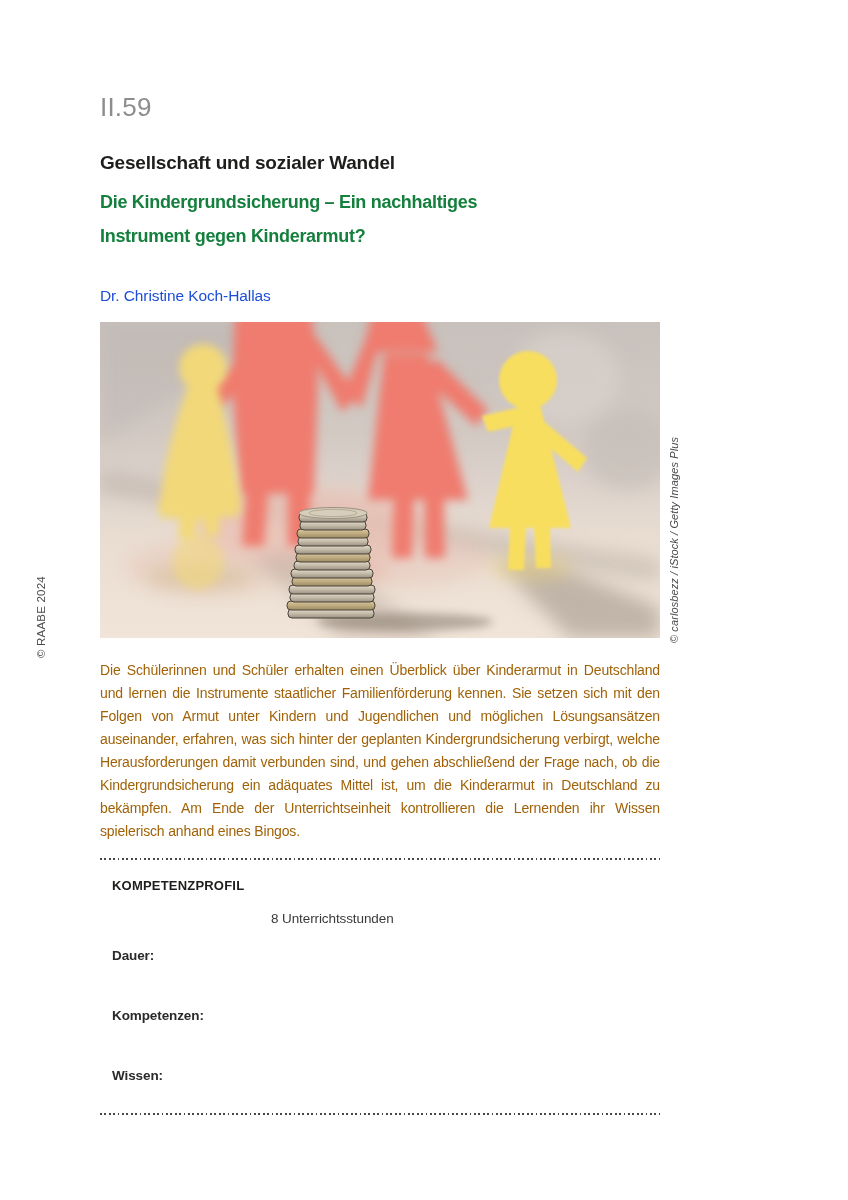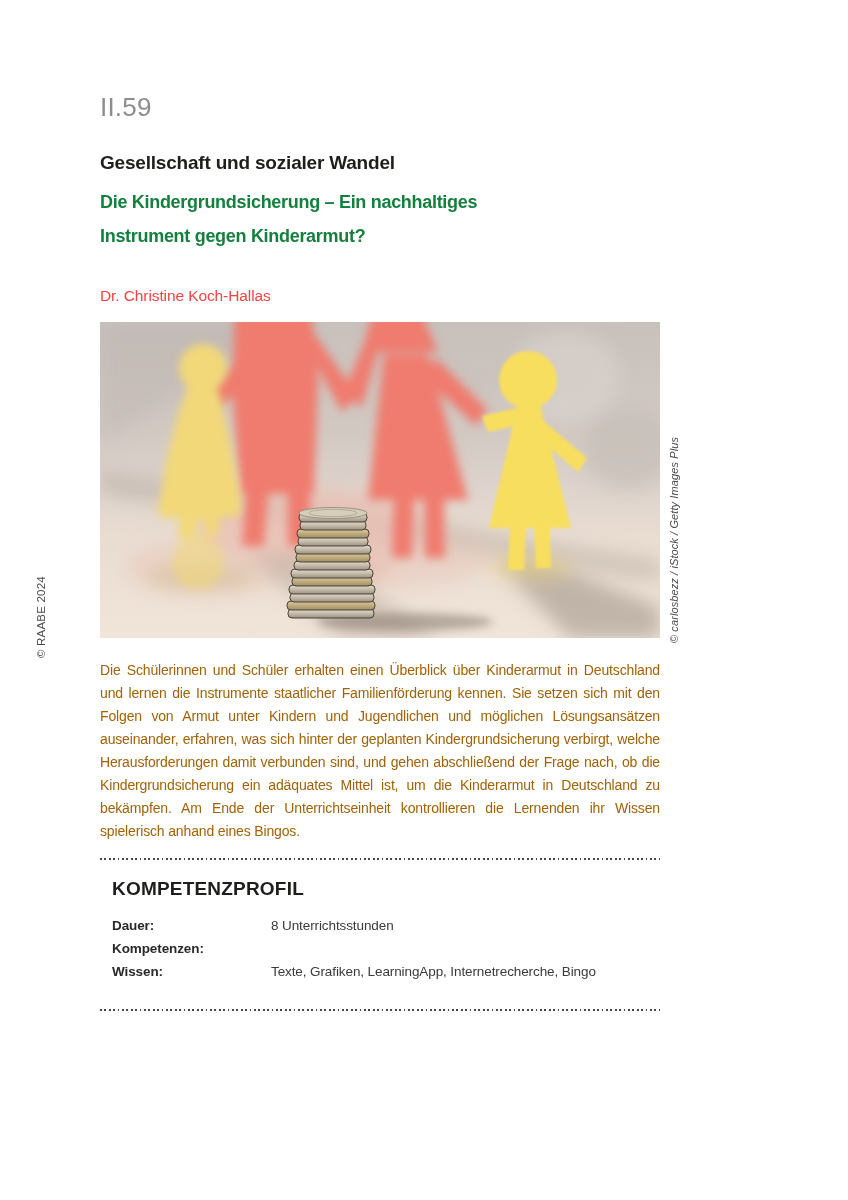--- a/index.html
+++ b/index.html
@@ -15,21 +15,21 @@
   .series-title {
     position:absolute; left:100px; top:152px;
     font-size:19px; font-weight:700; color:#1e1e1c; letter-spacing:-0.2px;
   }
   .doc-title {
     position:absolute; left:100px; top:185px; width:600px;
     font-size:18px; font-weight:700; line-height:34px; color:#15803d; letter-spacing:-0.3px;
   }
   .author {
     position:absolute; left:100px; top:287px;
-    font-size:15.5px; color:#ef4444; letter-spacing:-0.1px;
+    font-size:15.5px; color:#1d4ed8; letter-spacing:-0.1px;
   }
   .photo-frame {
     position:absolute; left:100px; top:322px; width:560px; height:316px; overflow:hidden;
   }
   .photo-credit {
     position:absolute; left:668px; top:643px; transform:rotate(-90deg); transform-origin:0 0;
     font-size:11px; font-style:italic; color:#4a4a4a; white-space:nowrap; letter-spacing:0.1px;
   }
   .side-copyright {
     position:absolute; left:35px; top:658px; transform:rotate(-90deg); transform-origin:0 0;
@@ -40,25 +40,25 @@
   }
   .intro {
     font-size:14px; line-height:23px; text-align:justify; color:#a16207; letter-spacing:-0.15px;
   }
   .dotted-divider {
     height:2px; margin-top:15px;
     background:repeating-linear-gradient(to right, #474747 0 1.8px, transparent 1.8px 4.4px);
   }
   .kp-heading {
     margin-top:18px; padding-left:12px;
-    font-size:19px; font-weight:700; color:#1e1e1c; letter-spacing:0.2px;
+    font-size:13px; font-weight:700; color:#1e1e1c; letter-spacing:0.2px;
   }
   .kp-rows { margin-top:14px; padding-left:12px; }
   .kp-row { display:grid; grid-template-columns:159px 1fr; }
-  .kp-label { font-size:13.5px; line-height:23px; font-weight:700; color:#2a2a2a; letter-spacing:-0.1px; }
+  .kp-label { font-size:13.5px; line-height:23px; font-weight:700; color:#2a2a2a; letter-spacing:-0.1px;margin-top:37px; }
   .kp-value { font-size:13.5px; line-height:23px; color:#3a3a3a; letter-spacing:-0.1px; }
   .divider-bottom { margin-top:26px; }
 </style>
 </head>
 <body>
 
 <div class="page">
 
   <div class="unit-code">II.59</div>
   <div class="series-title">Gesellschaft und sozialer Wandel</div>
@@ -191,20 +191,19 @@
     <div class="kp-rows">
       <div class="kp-row">
         <div class="kp-label">Dauer:</div>
         <div class="kp-value">8 Unterrichtsstunden</div>
       </div>
       <div class="kp-row">
         <div class="kp-label">Kompetenzen:</div>
       </div>
       <div class="kp-row">
         <div class="kp-label">Wissen:</div>
-        <div class="kp-value">Texte, Grafiken, LearningApp, Internetrecherche, Bingo</div>
       </div>
     </div>
 
     <div class="dotted-divider divider-bottom"></div>
   </div>
 
 </div>
 
 </body></html>

